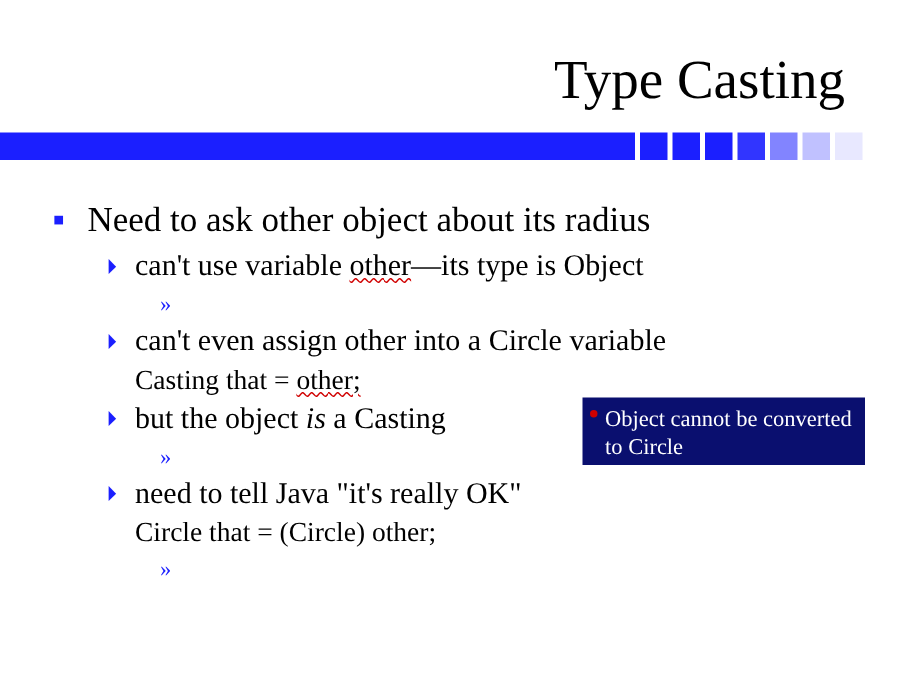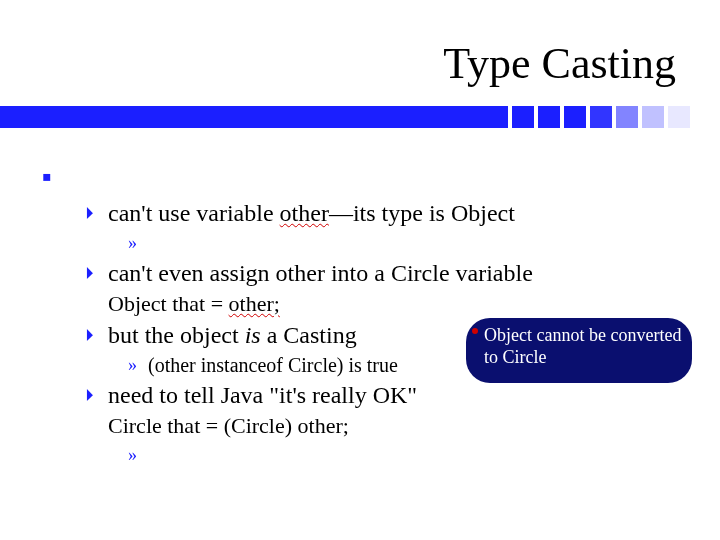--- a/index.html
+++ b/index.html
@@ -120,23 +120,22 @@
   }
   .tooltip {
     position: absolute;
     right: 28px;
     top: 318px;
     width: 200px;
     background: #0a0f6f;
     color: #fff;
     font-size: 18px;
     line-height: 22px;
-    padding: 6px 8px 15px 18px;
+    padding: 6px 8px 4px 18px;
     font-family: "Times New Roman", Times, serif;
-    border-radius: 24px;
   }
   .tooltip::before {
     content: "";
     position: absolute;
     left: 6px;
     top: 10px;
     width: 6px;
     height: 6px;
     background: #d00000;
     border-radius: 50%;
@@ -157,52 +156,52 @@
       <div class="stripe-box" style="left: 590px; width: 22px; opacity: 0.9;"></div>
       <div class="stripe-box" style="left: 616px; width: 22px; opacity: 0.55;"></div>
       <div class="stripe-box" style="left: 642px; width: 22px; opacity: 0.28;"></div>
       <div class="stripe-box" style="left: 668px; width: 22px; opacity: 0.1;"></div>
     </div>
 
   <div class="content">
 
     <div class="lvl1">
       <div class="lvl1-bullet">▪</div>
+      <div class="lvl1-text">Need to ask other object about its radius</div>
     </div>
 
     <div class="lvl2">
       <div class="lvl2-bullet">🞂</div>
       <div class="lvl2-text">
         <span>can't use variable </span><span class="wavy">other</span><span>—its type is Object</span>
       </div>
     </div>
 
     <div class="lvl3">
       <div class="lvl3-bullet">»</div>
     </div>
 
     <div class="lvl2">
       <div class="lvl2-bullet">🞂</div>
       <div class="lvl2-text">can't even assign other into a Circle variable</div>
     </div>
 
     <div class="codeish">
-      <span>Object that = </span><span class="wavy">other;</span>
+      <span>Casting that = </span><span class="wavy">other;</span>
     </div>
 
     <div class="lvl2">
       <div class="lvl2-bullet">🞂</div>
       <div class="lvl2-text">
         <span>but the object </span><span class="italic">is</span><span> a Casting</span>
       </div>
     </div>
 
     <div class="lvl3">
       <div class="lvl3-bullet">»</div>
-      <div class="lvl3-text">(other instanceof Circle) is true</div>
     </div>
 
     <div class="lvl2">
       <div class="lvl2-bullet">🞂</div>
       <div class="lvl2-text">need to tell Java "it's really OK"</div>
     </div>
 
     <div class="codeish">Circle that = (Circle) other;</div>
 
     <div class="lvl3">

